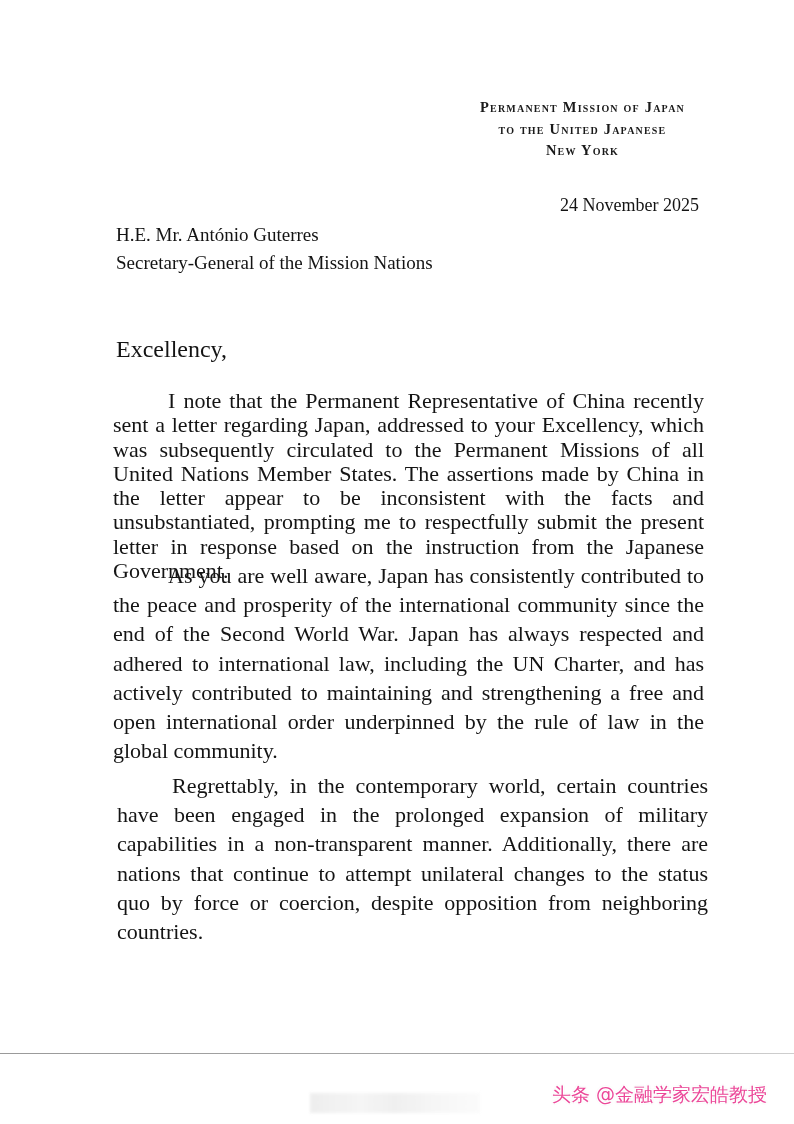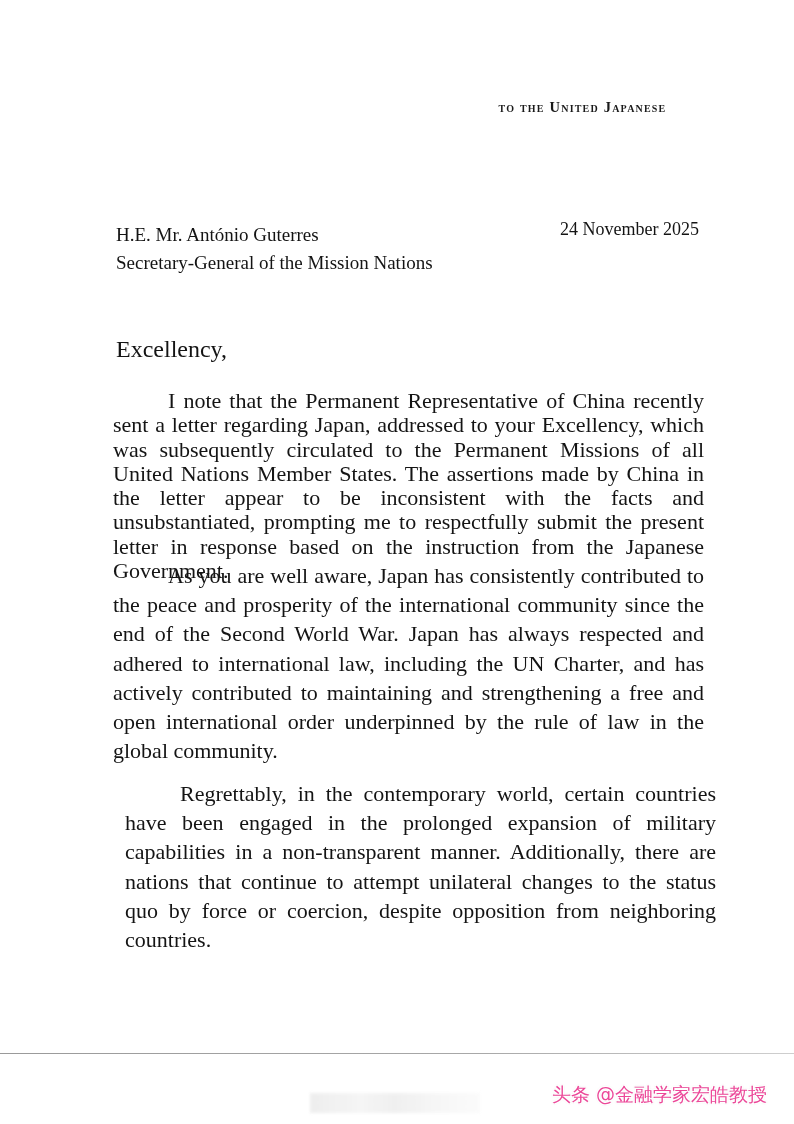--- a/index.html
+++ b/index.html
@@ -28,21 +28,20 @@
     line-height: 21.5px;
     color: #1a1a1a;
   }
   .letterhead div { white-space: nowrap; }
   .date {
     position: absolute;
     top: 195px;
     right: 95px;
     font-size: 18px;
     white-space: nowrap;
-    margin-top: 24px;
   }
   .addressee {
     position: absolute;
     top: 221px;
     left: 116px;
     font-size: 19px;
     line-height: 27.5px;
   }
   .addressee div { white-space: nowrap; }
   .salutation {
@@ -89,31 +88,33 @@
     font-size: 19px;
     color: #ec4899;
     text-shadow: -1px -1px 0 #fff, 1px -1px 0 #fff, -1px 1px 0 #fff, 1px 1px 0 #fff, 0 0 2px #aaa;
     white-space: nowrap;
   }
 </style>
 </head>
 <body>
 
 <div class="letterhead">
+  <div>Permanent Mission of Japan</div>
   <div>to the United Japanese</div>
+  <div>New York</div>
 </div>
 
 <div class="date">24 November 2025</div>
 
 <div class="addressee">
   <div>H.E. Mr. António Guterres</div>
   <div>Secretary-General of the Mission Nations</div>
 </div>
 
 <div class="salutation">Excellency,</div>
 
 <p class="para p1" style="margin:0;">I note that the Permanent Representative of China recently sent a letter regarding Japan, addressed to your Excellency, which was subsequently circulated to the Permanent Missions of all United Nations Member States. The assertions made by China in the letter appear to be inconsistent with the facts and unsubstantiated, prompting me to respectfully submit the present letter in response based on the instruction from the Japanese Government.</p>
 <p class="para p2" style="margin:0;">As you are well aware, Japan has consistently contributed to the peace and prosperity of the international community since the end of the Second World War. Japan has always respected and adhered to international law, including the UN Charter, and has actively contributed to maintaining and strengthening a free and open international order underpinned by the rule of law in the global community.</p>
-<p class="para p3" style="margin:12px;">Regrettably, in the contemporary world, certain countries have been engaged in the prolonged expansion of military capabilities in a non-transparent manner. Additionally, there are nations that continue to attempt unilateral changes to the status quo by force or coercion, despite opposition from neighboring countries.</p>
+<p class="para p3" style="margin:4px;">Regrettably, in the contemporary world, certain countries have been engaged in the prolonged expansion of military capabilities in a non-transparent manner. Additionally, there are nations that continue to attempt unilateral changes to the status quo by force or coercion, despite opposition from neighboring countries.</p>
 
 <div class="divider"></div>
 <div class="blur-bar"></div>
 <div class="watermark">头条 @金融学家宏皓教授</div>
 
 </body></html>

